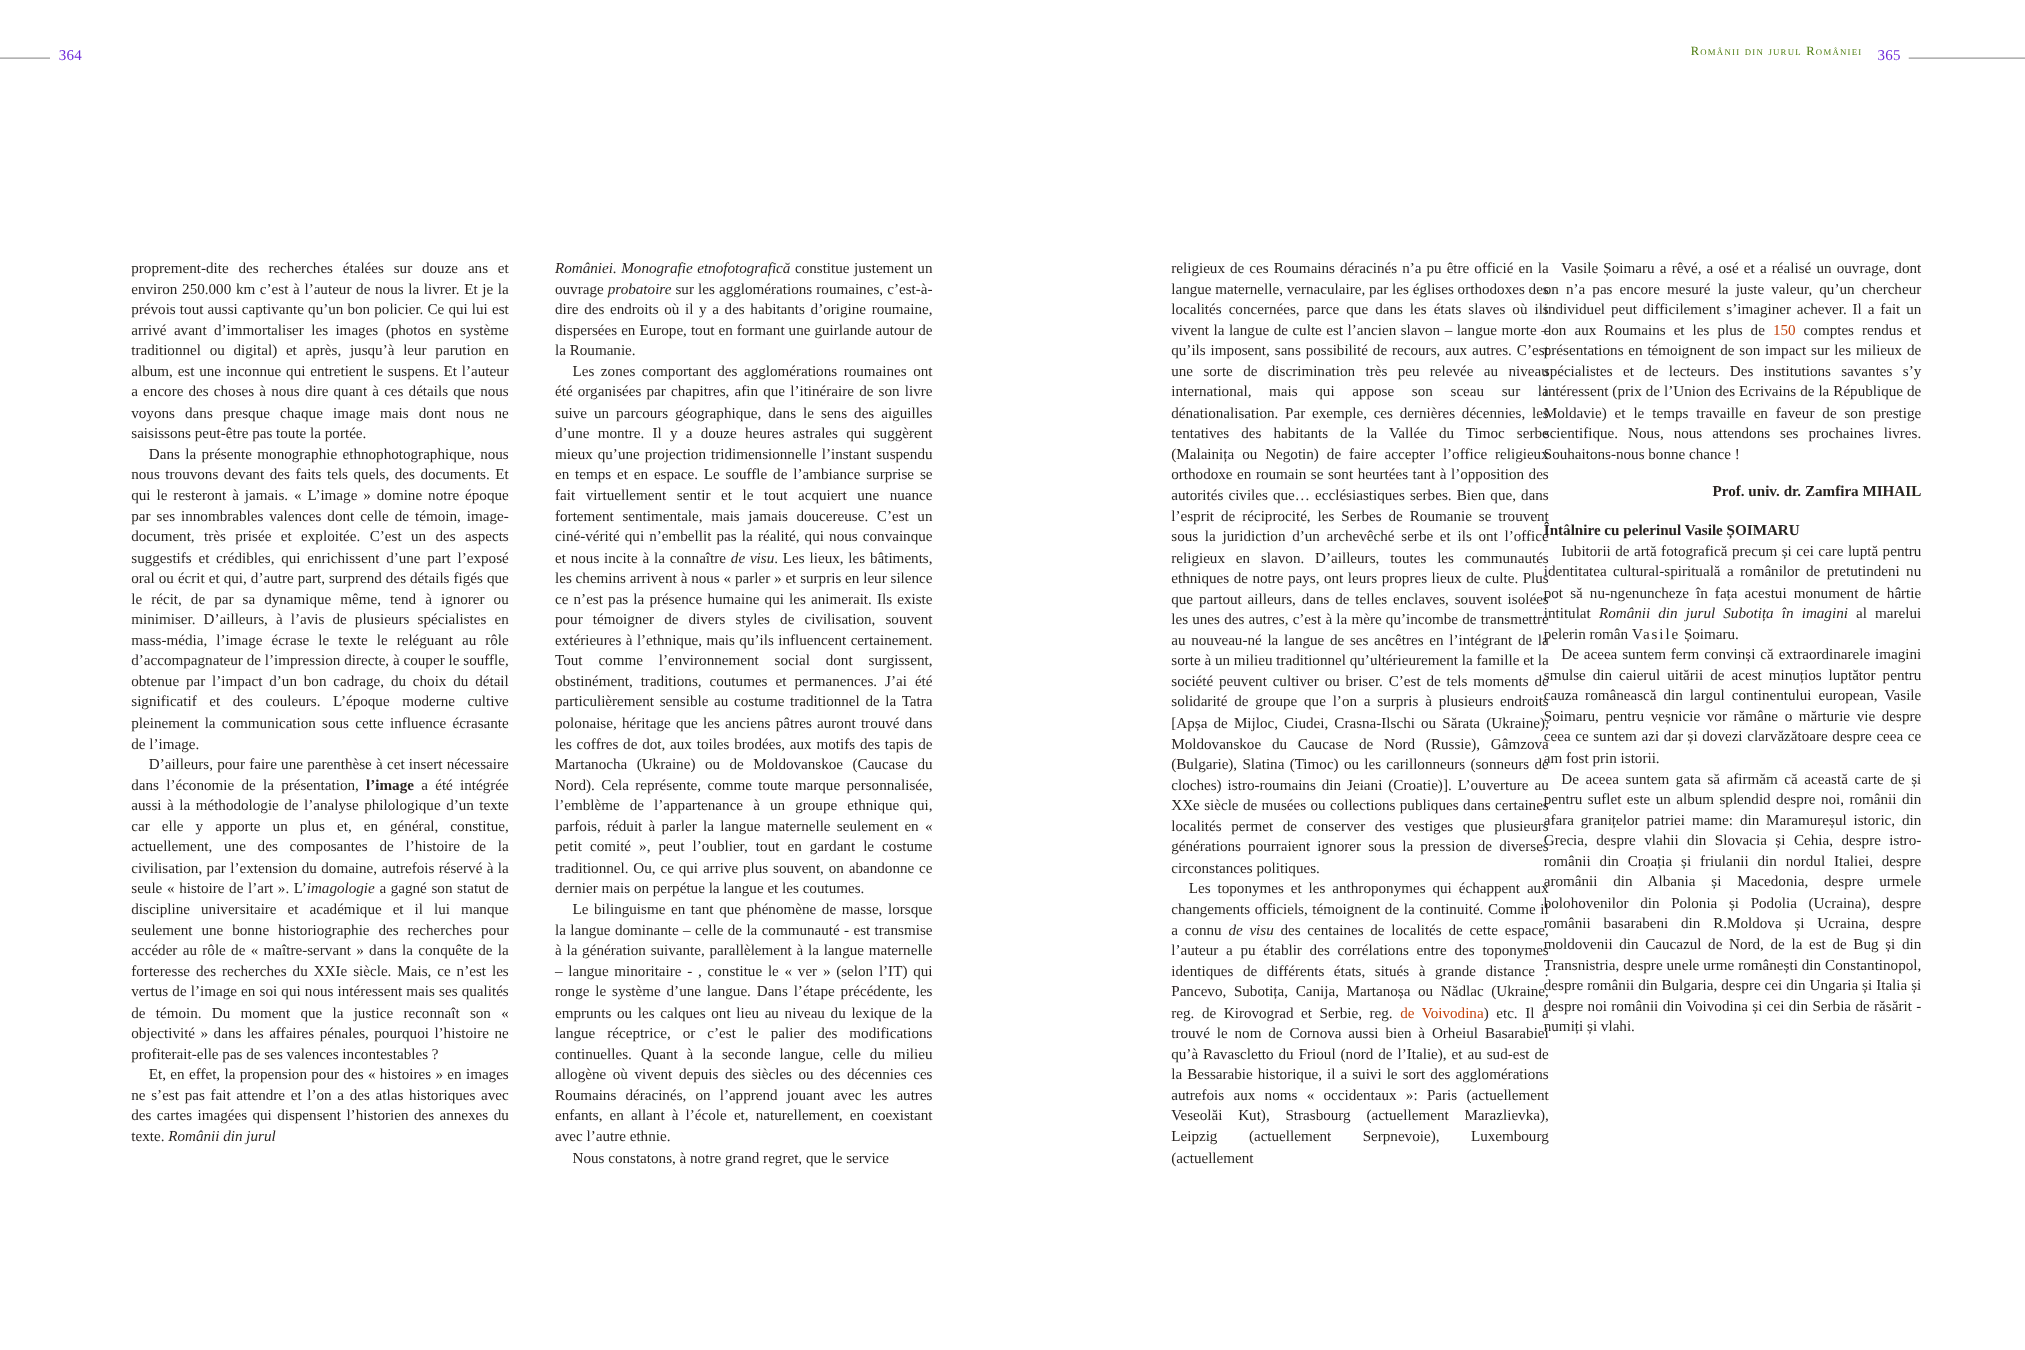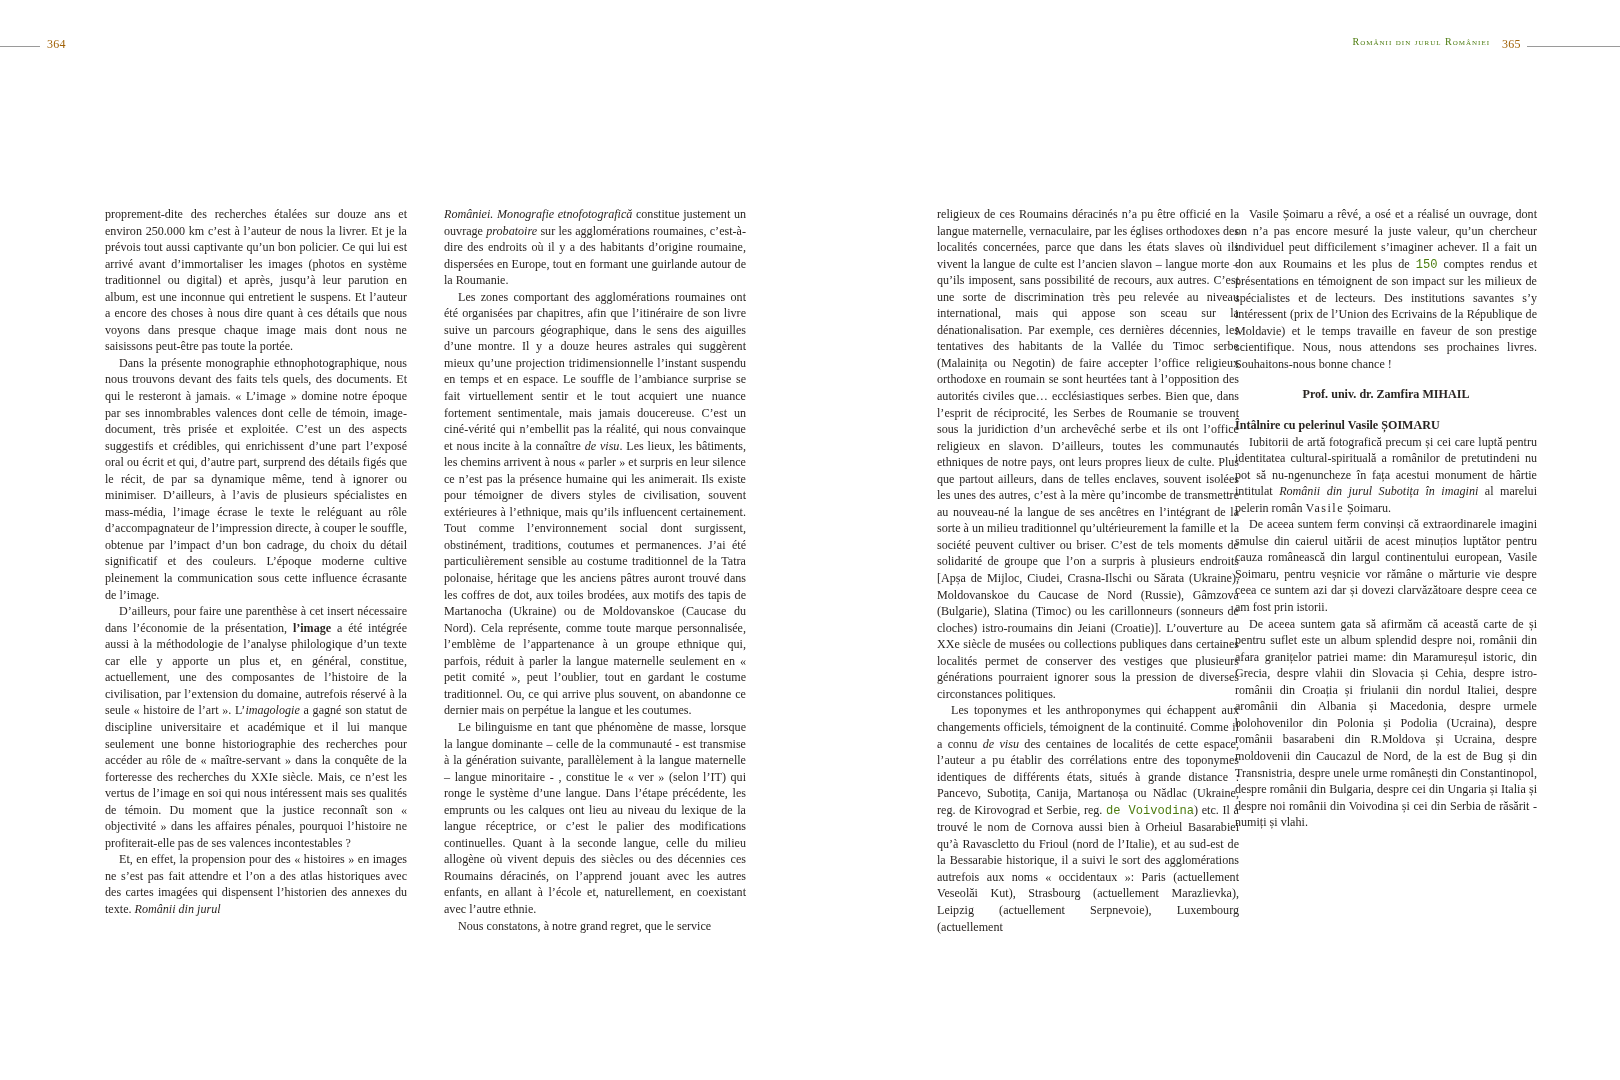--- a/index.html
+++ b/index.html
@@ -1,34 +1,34 @@
 <!DOCTYPE html>
 <html><head>
 <meta charset="utf-8">
 <style>
   html, body { margin:0; padding:0; background:#ffffff; }
   body { width:1620px; height:1080px; position:relative; overflow:hidden;
          font-family:"Liberation Serif", "DejaVu Serif", serif; color:#2a2522; }
   .hdr-line { position:absolute; top:46px; height:1px; background:#9a9a9a; }
-  .pgnum { position:absolute; top:37px; font-size:12px; color:#a16207; letter-spacing:0.2px; }
+  .pgnum { position:absolute; top:37px; font-size:12px; color:#6d28d9; letter-spacing:0.2px; }
   .running-title { position:absolute; top:36px; left:0; width:1490px; text-align:right;
                    font-size:10px; font-variant:small-caps; letter-spacing:1px; color:#4d7c0f; }
   .col { position:absolute; top:206px; width:302px; font-size:12.1px; line-height:16.55px;
          text-align:justify; hyphens:none;margin-left:11px; }
   .col p { margin:0; text-indent:14px; }
   .col p.noind { text-indent:0; }
-  .col p.signature { text-align:center; font-weight:bold; margin:14px 0 14px 0; text-indent:0; }
+  .col p.signature { text-align:right; font-weight:bold; margin:14px 0 14px 0; text-indent:0; }
   .col p.heading { font-weight:bold; text-indent:0; margin-top:10px; }
   .c1 { left:94px; }
   .c2 { left:433px; }
   .c3 { left:926px; }
   .c4 { left:1224px; }
   em { font-style:italic; }
   strong { font-weight:bold; }
-  .blue { color:#4d7c0f;font-family:Liberation Mono, monospace; }
+  .blue { color:#c2410c; }
   .spaced { letter-spacing:1.5px; }
 </style>
 </head>
 <body>
 
 <div class="hdr-line" style="left:0;width:40px;"></div>
 <span class="pgnum" style="left:47px;">364</span>
 <div class="running-title">Românii din jurul României</div>
 <span class="pgnum" style="left:1502px;">365</span>
 <div class="hdr-line" style="left:1527px;width:93px;"></div>

